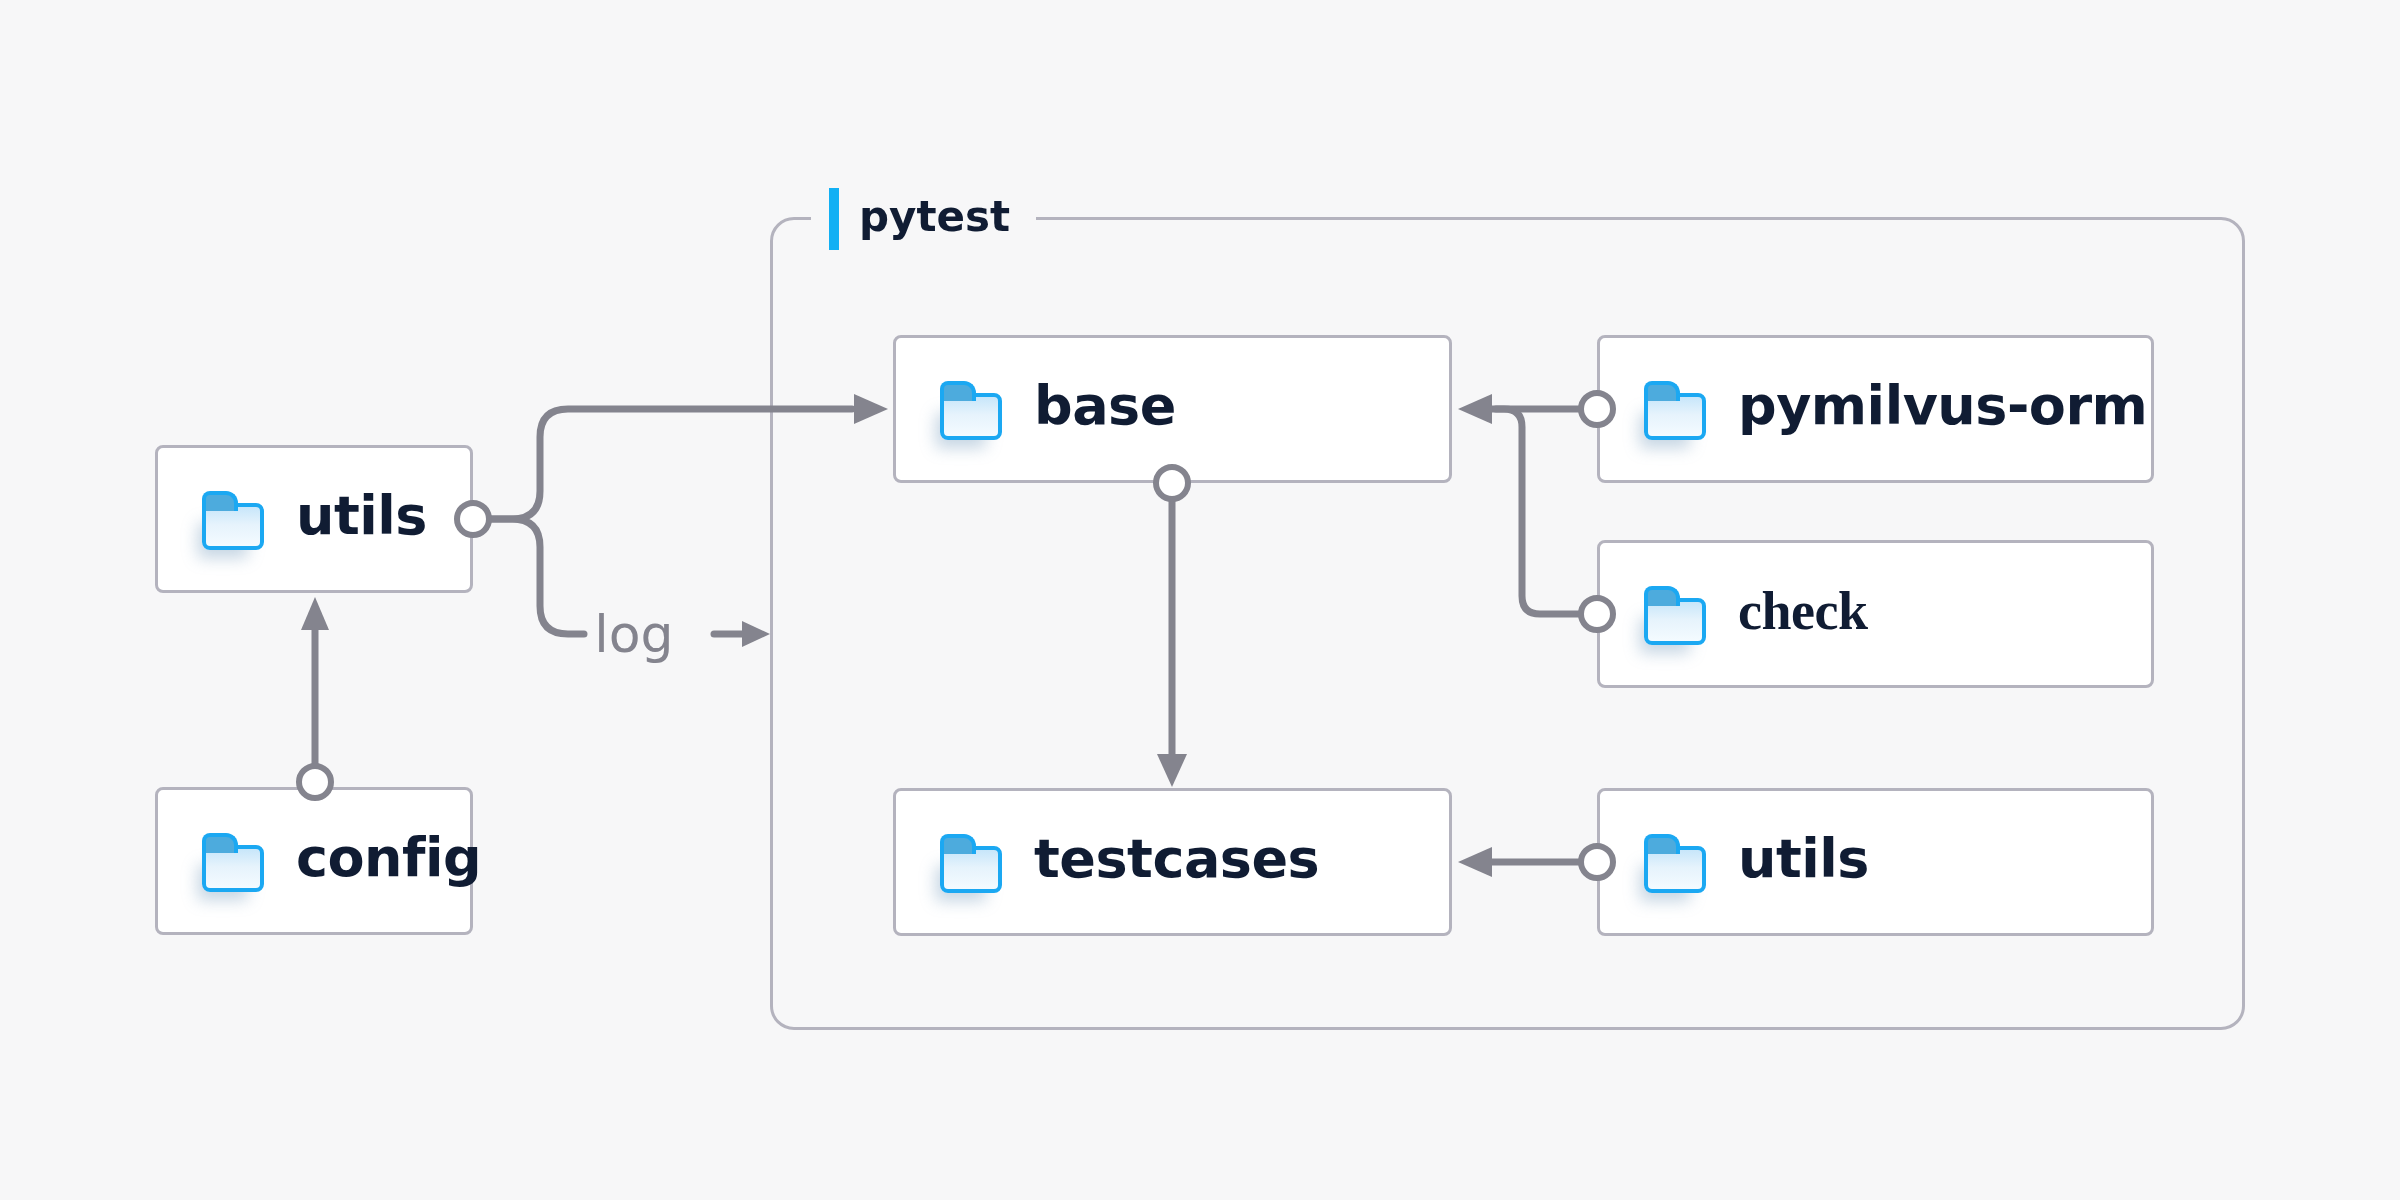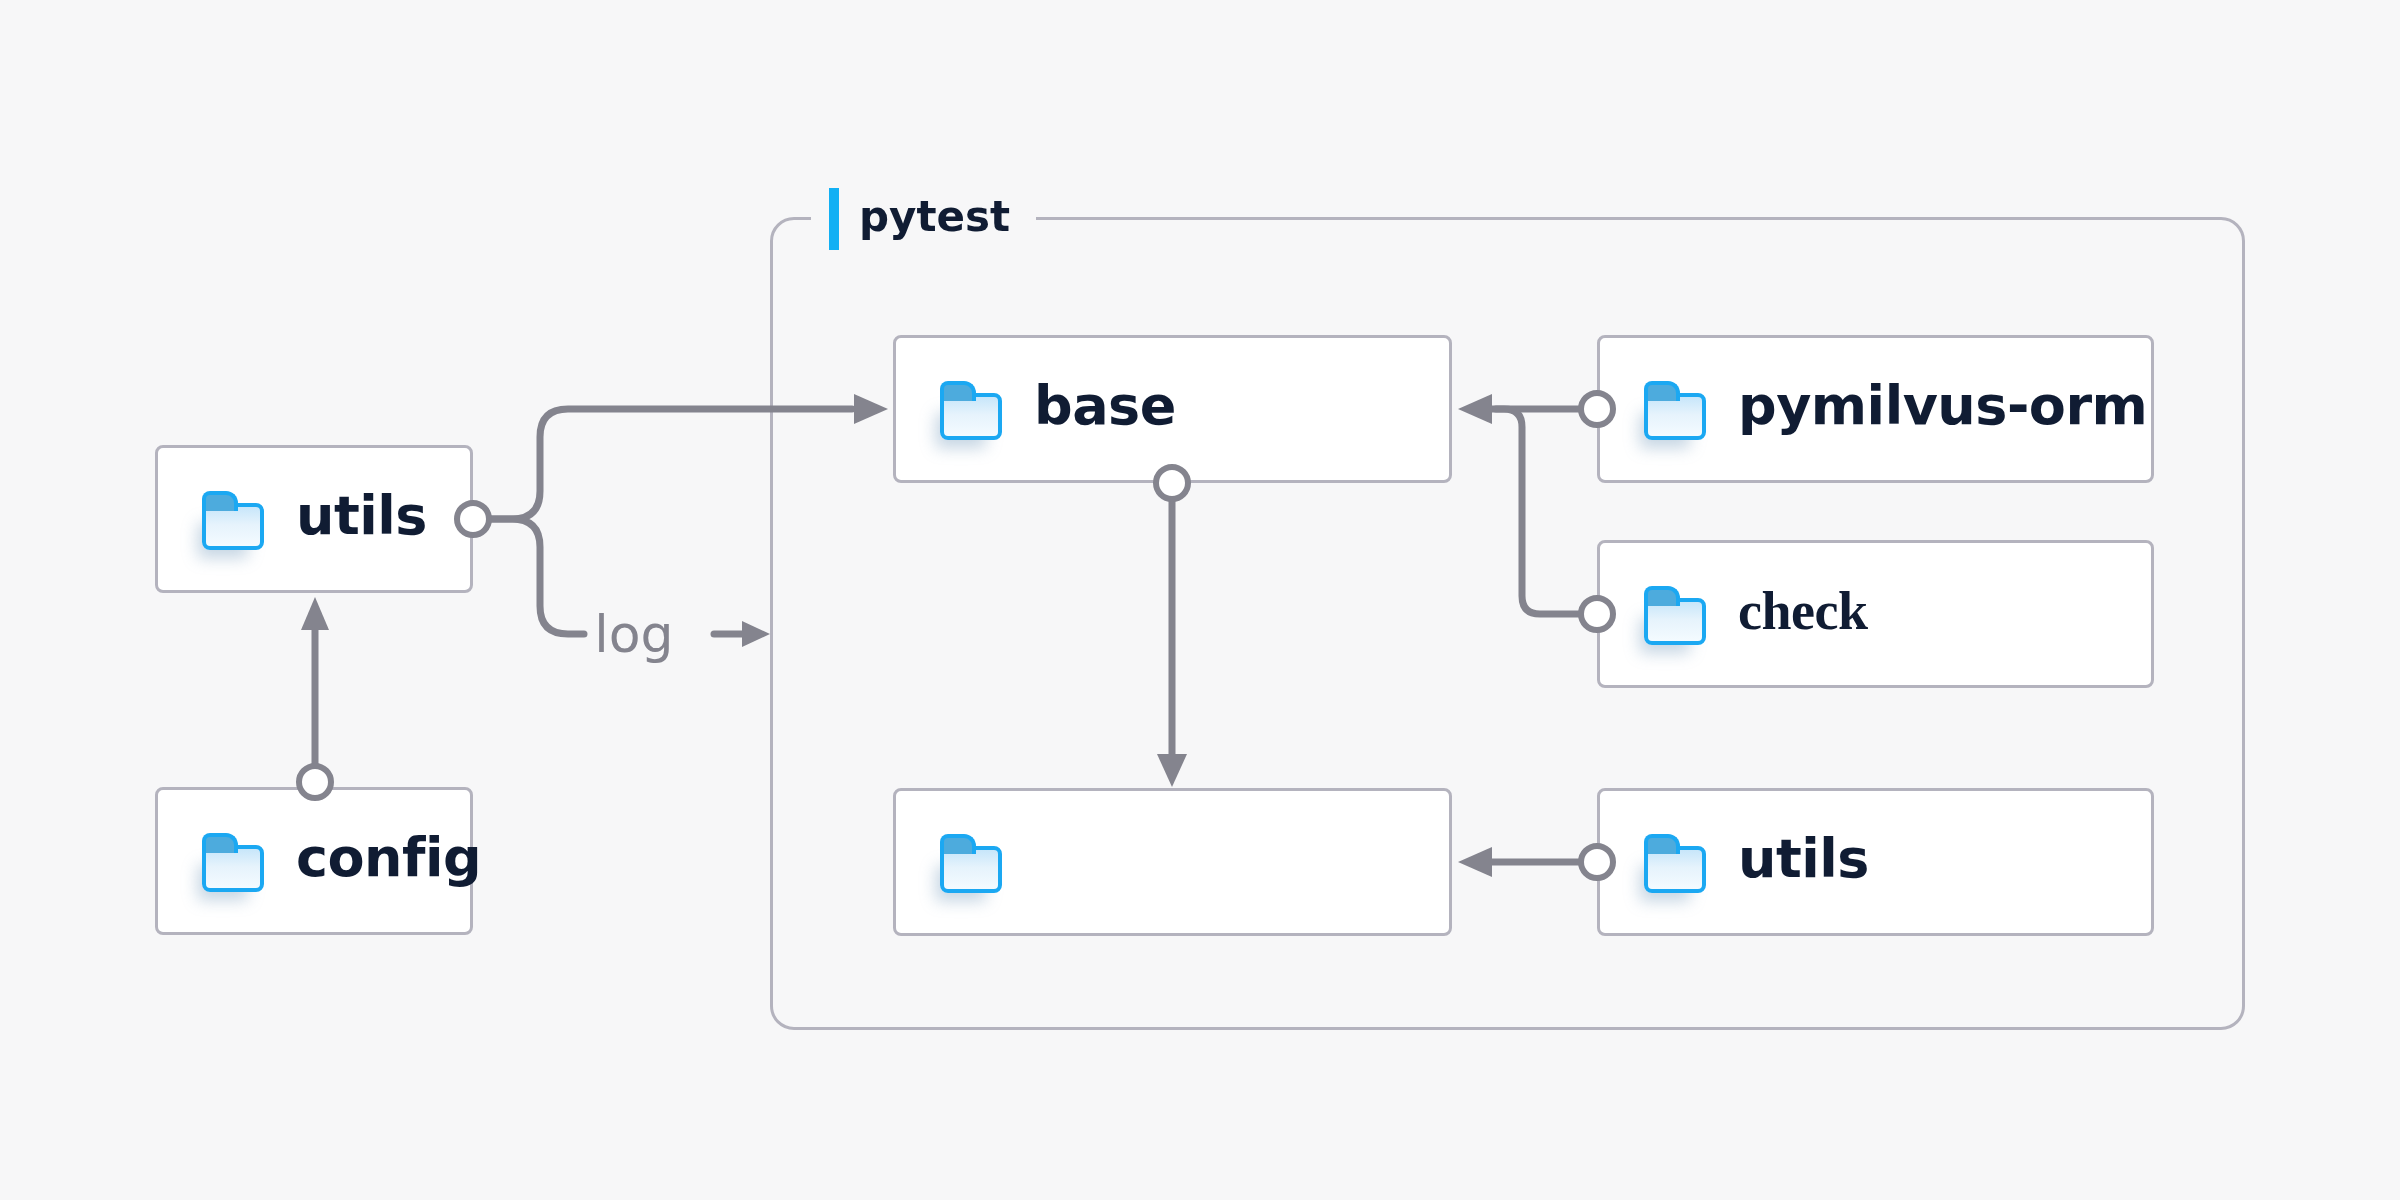--- a/index.html
+++ b/index.html
@@ -199,20 +199,21 @@
     <span class="label">pymilvus-orm</span>
   </div>
 
   <div class="node" id="node-check">
     <div class="folder"></div>
     <span class="label">check</span>
   </div>
 
   <div class="node" id="node-testcases">
     <div class="folder"></div>
+    <span class="label">testcases</span>
   </div>
 
   <div class="node" id="node-common">
     <div class="folder"></div>
     <span class="label">utils</span>
   </div>
 
 </div>
 
 </body></html>

